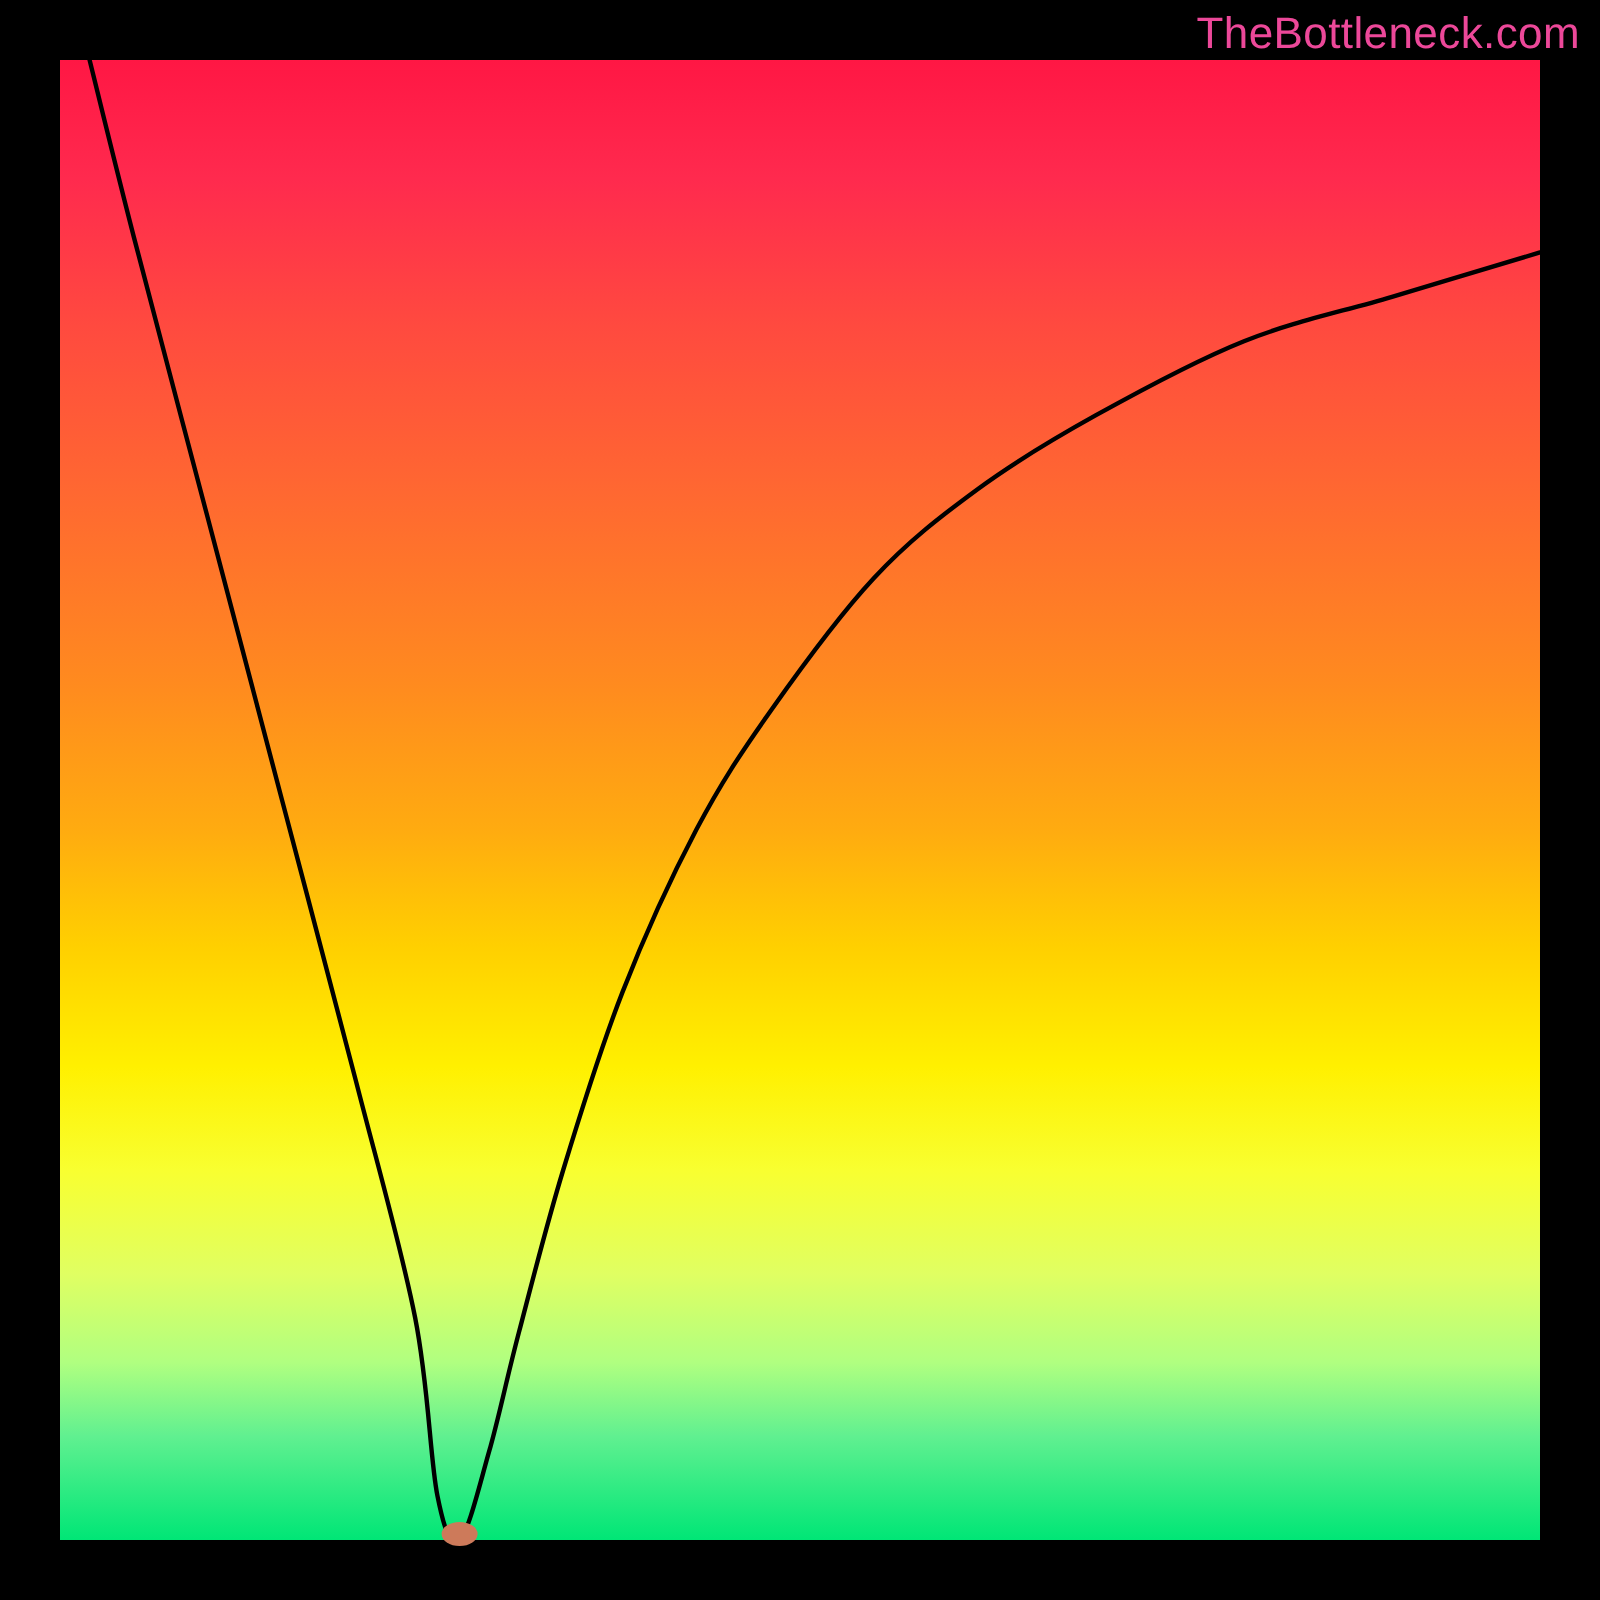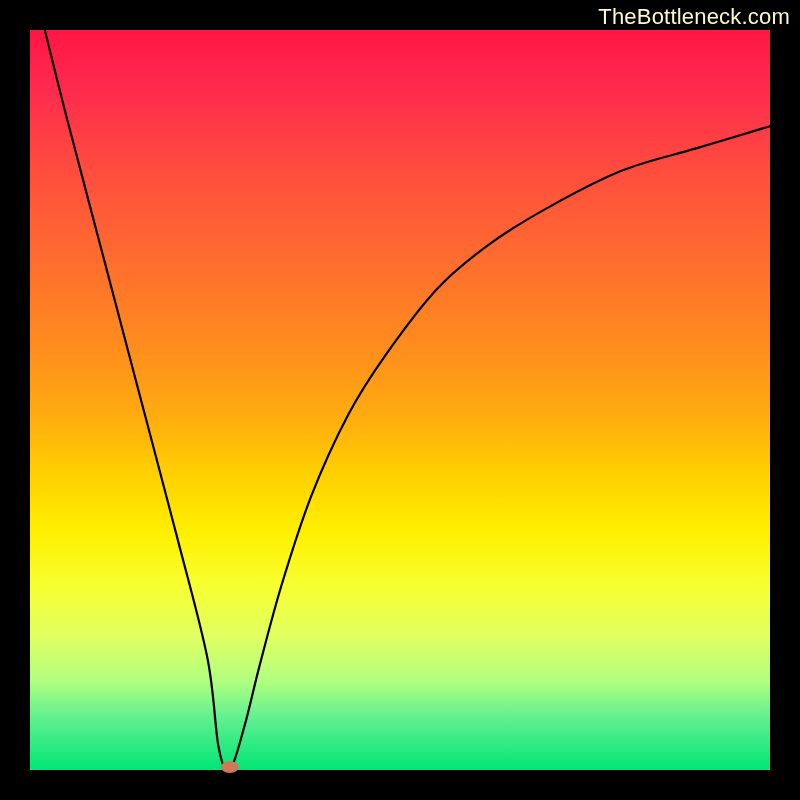--- a/index.html
+++ b/index.html
@@ -37,21 +37,21 @@
       #e0ff62 82%,
       #b0ff80 88%,
       #60f090 93%,
       #00e676 100%
     );
   }
   .watermark {
     position: absolute;
     top: 4px;
     right: 10px;
-    color: #fef9c3;
+    color: #ec4899;
     font-size: 22px;
     font-weight: 500;
     letter-spacing: 0.2px;
     user-select: none;
   }
   svg.curve {
     position: absolute;
     left: 0;
     top: 0;
     width: 740px;

